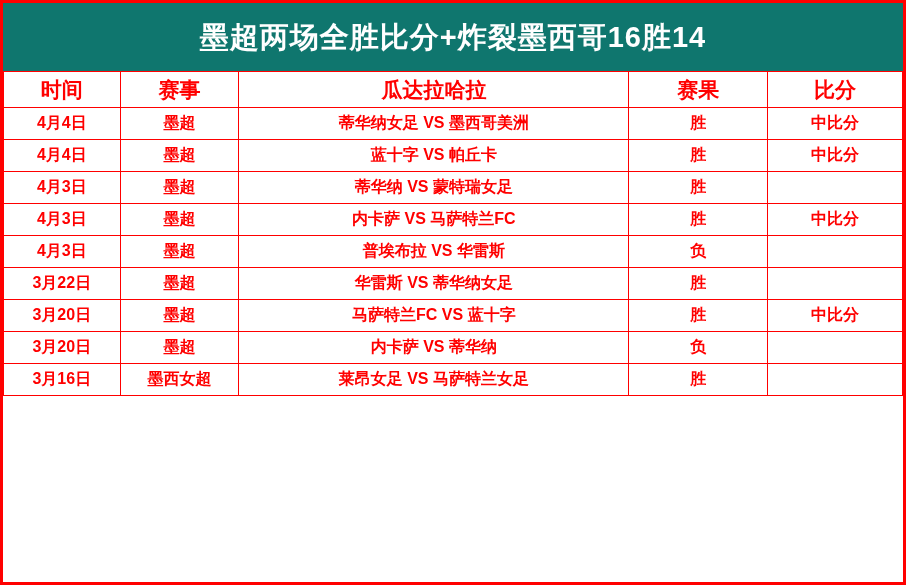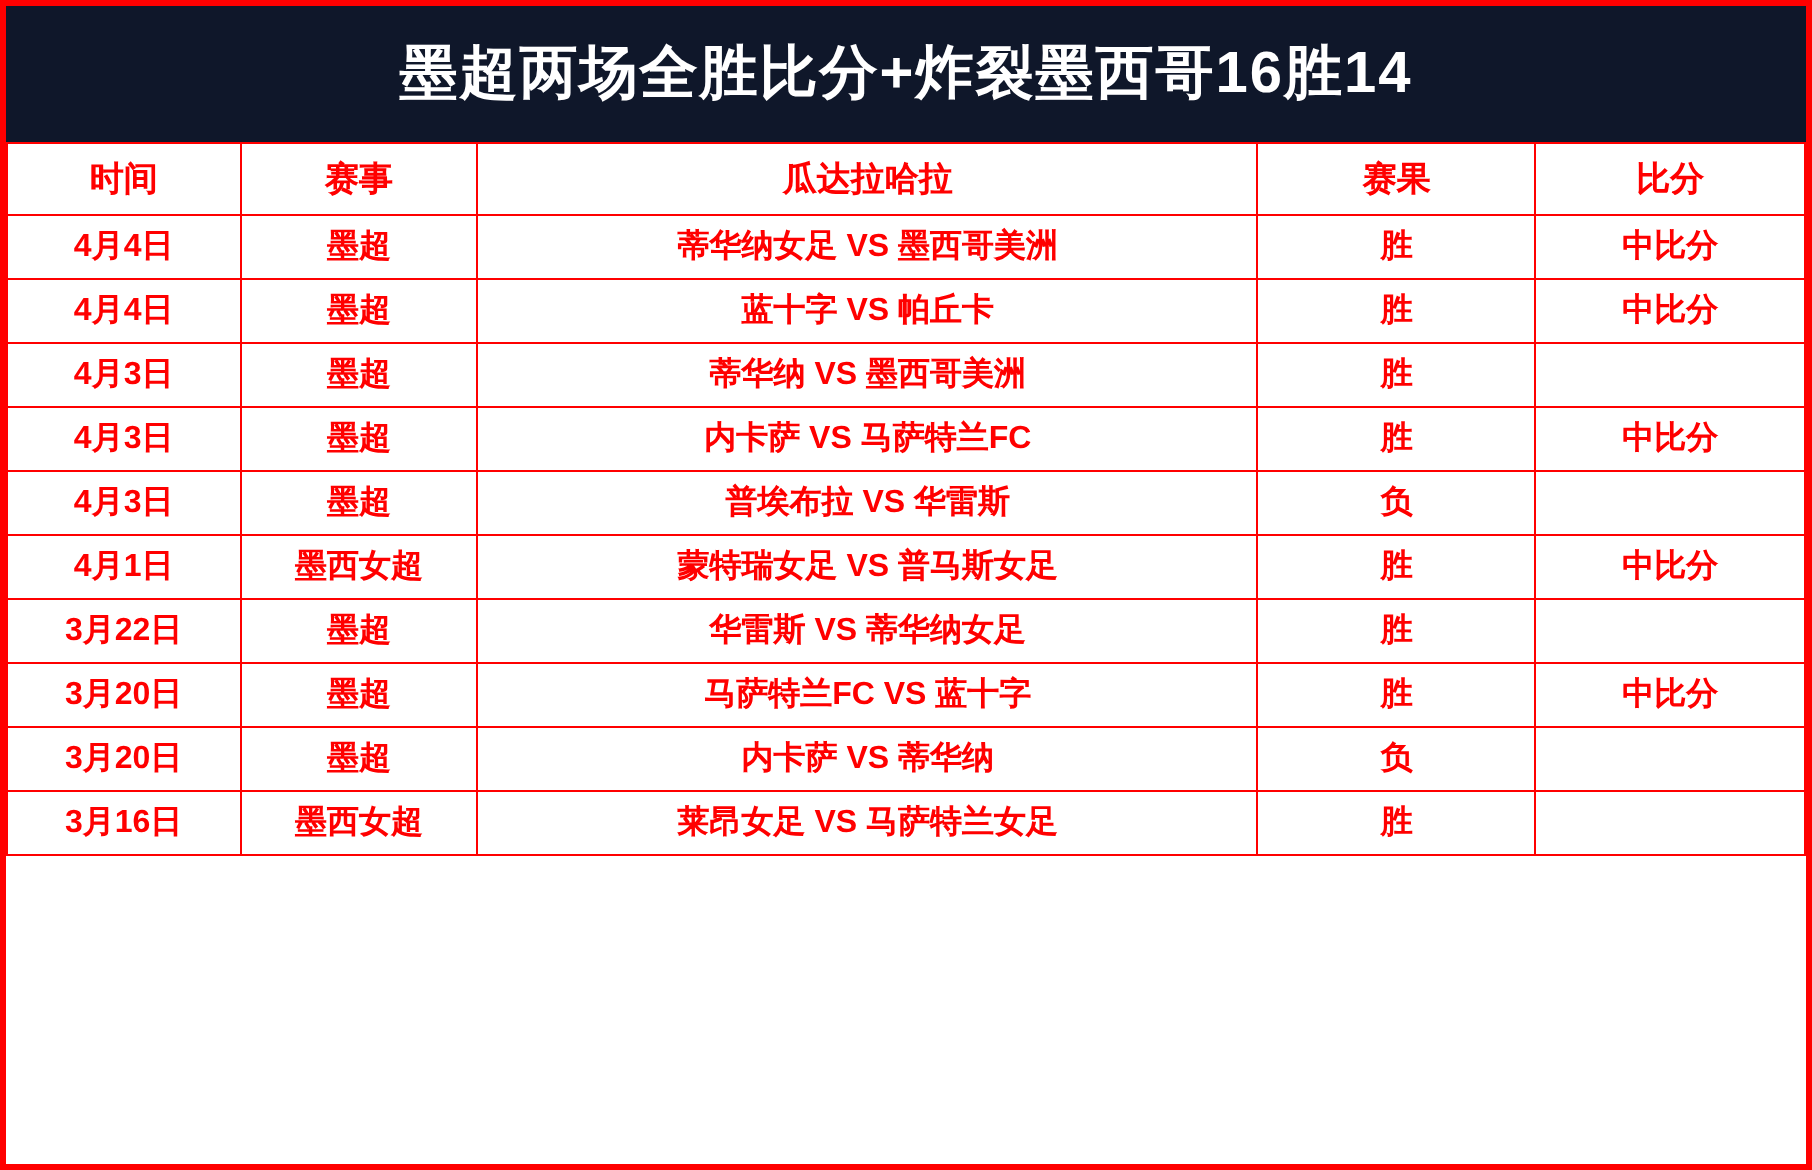--- a/index.html
+++ b/index.html
@@ -15,21 +15,21 @@
   }
   .page {
     width: 906px;
     height: 585px;
     position: relative;
     box-sizing: border-box;
     border: 3px solid #ff0000;
     background: #ffffff;
   }
   .title-bar {
-    background: #0f172a;
+    background: #0f766e;
     color: #ffffff;
     font-weight: bold;
     font-size: 29px;
     text-align: center;
     letter-spacing: 1px;
     height: 68px;
     line-height: 68px;
     overflow: hidden;
     white-space: nowrap;
   }
@@ -41,21 +41,21 @@
   table.sheet th, table.sheet td {
     border: 1px solid #ff0000;
     text-align: center;
     vertical-align: middle;
     font-weight: bold;
     white-space: nowrap;
     overflow: hidden;
   }
   table.sheet th {
     color: #ff0000;
-    font-size: 17px;
+    font-size: 21px;
     height: 33px;
     background: #ffffff;
   }
   table.sheet td {
     color: #ff0000;
     font-size: 16px;
     height: 29px;
     background: #ffffff;
   }
   .col-time { width: 116px; }
@@ -109,44 +109,37 @@
         <tr>
           <td>4月4日</td>
           <td>墨超</td>
           <td class="match-cell">蓝十字  VS  帕丘卡</td>
           <td class="result-cell">胜</td>
           <td>中比分</td>
         </tr>
         <tr>
           <td>4月3日</td>
           <td>墨超</td>
-          <td class="match-cell">蒂华纳  VS  墨西哥美洲</td>
+          <td class="match-cell">蒂华纳  VS  蒙特瑞女足</td>
           <td class="result-cell">胜</td>
           <td></td>
         </tr>
         <tr>
           <td>4月3日</td>
           <td>墨超</td>
           <td class="match-cell">内卡萨  VS  马萨特兰FC</td>
           <td class="result-cell">胜</td>
           <td>中比分</td>
         </tr>
         <tr>
           <td>4月3日</td>
           <td>墨超</td>
           <td class="match-cell">普埃布拉  VS  华雷斯</td>
           <td class="result-cell plain">负</td>
           <td></td>
-        </tr>
-        <tr>
-          <td>4月1日</td>
-          <td>墨西女超</td>
-          <td class="match-cell">蒙特瑞女足  VS  普马斯女足</td>
-          <td class="result-cell">胜</td>
-          <td>中比分</td>
         </tr>
         <tr>
           <td>3月22日</td>
           <td>墨超</td>
           <td class="match-cell">华雷斯  VS  蒂华纳女足</td>
           <td class="result-cell">胜</td>
           <td></td>
         </tr>
         <tr>
           <td>3月20日</td>

